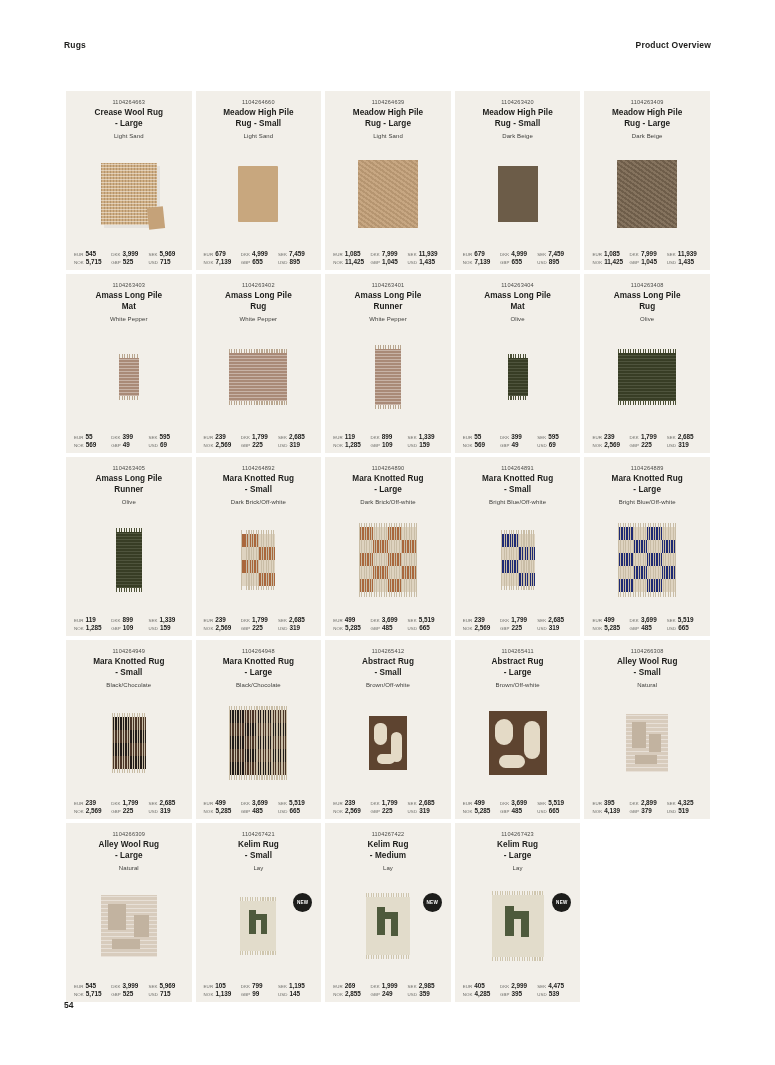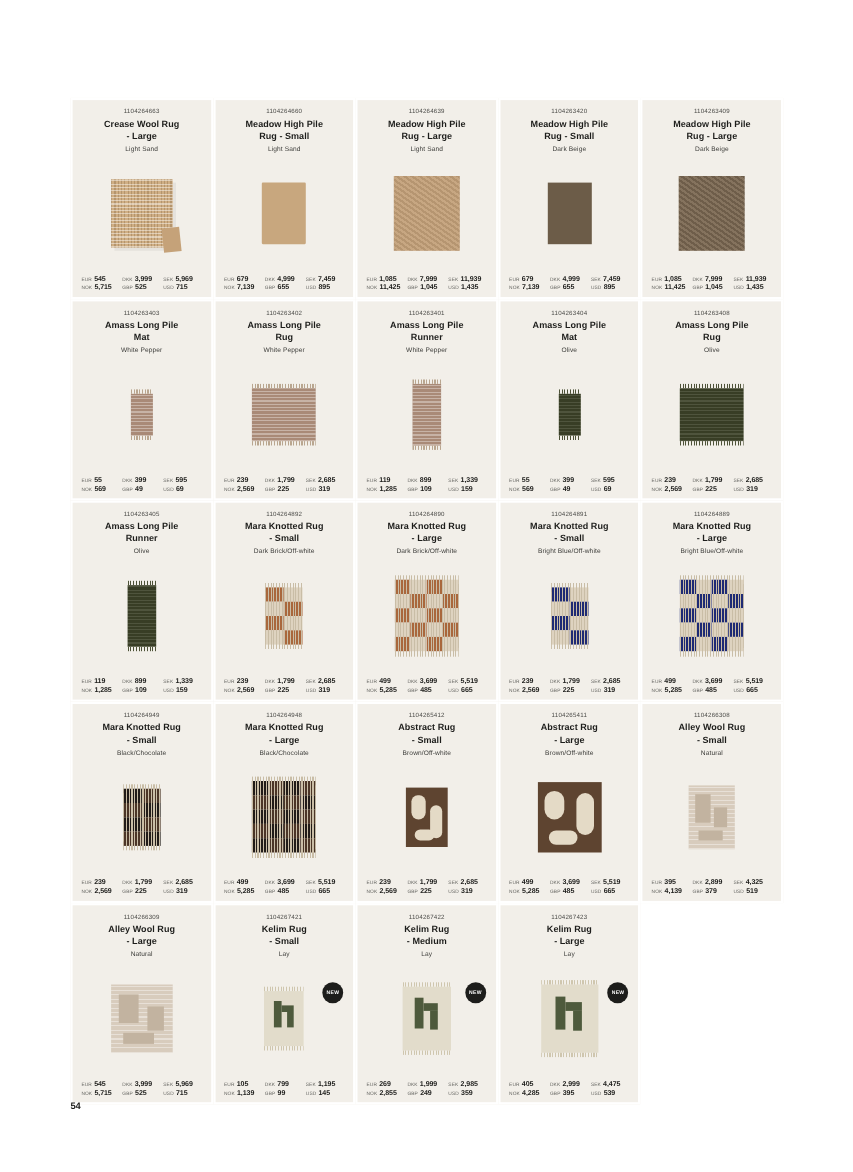--- a/index.html
+++ b/index.html
@@ -188,20 +188,24 @@
     top: 1000px;
     font-size: 8.5px;
     font-weight: bold;
   }
 </style>
 </head>
 <body>
 
 <div class="page">
 
+  <div class="header">
+    <div>Rugs</div>
+    <div>Product Overview</div>
+  </div>
 
   <div class="grid" id="grid">
       <div class="cell">
         <div class="artno">1104264663</div>
         <div class="title">Crease Wool Rug<br>- Large</div>
         <div class="colour">Light Sand</div>
         <div class="imgwrap">
           <div class="swatch tex-crease" style="width:56px;height:62px;box-shadow:3px 3px 0 rgba(0,0,0,.05)">
             <div style="position:absolute;right:-7px;bottom:-4px;width:16px;height:22px;background:#c5a279;transform:rotate(-6deg)"></div>
           </div>

